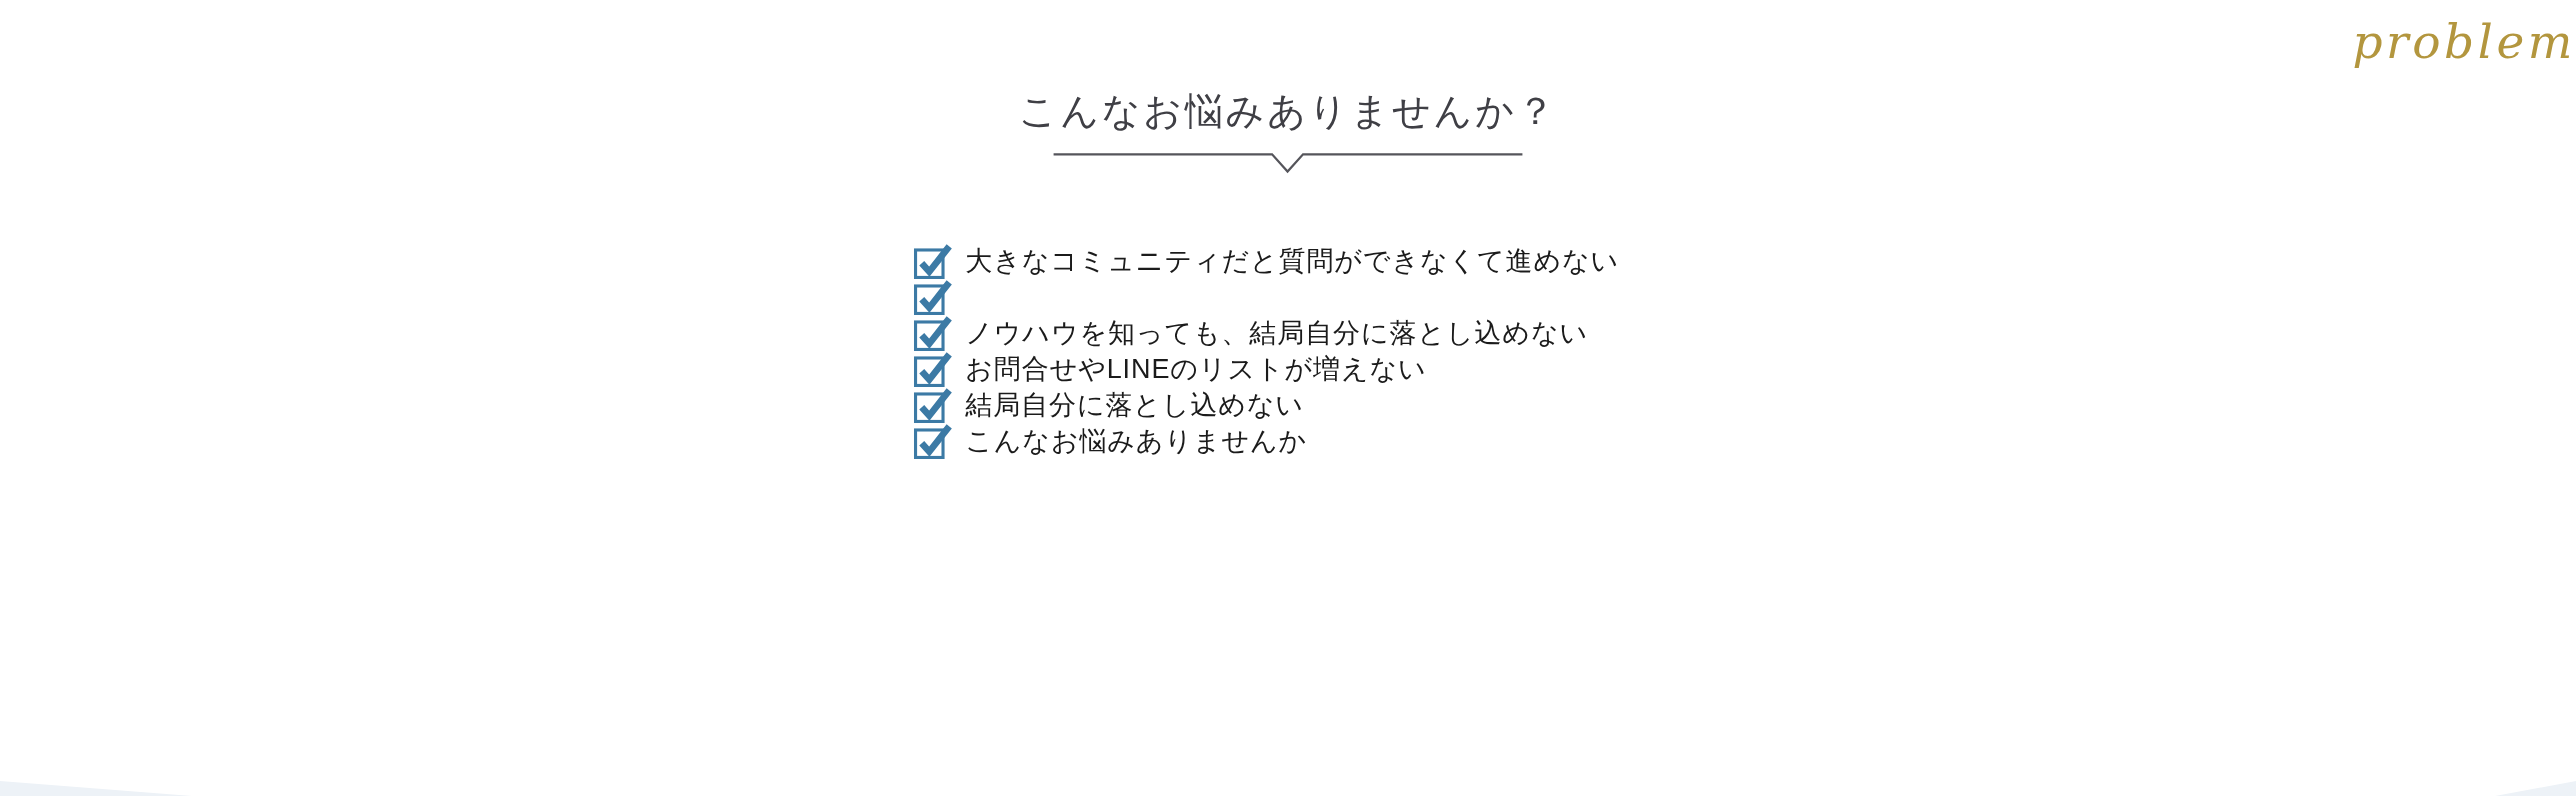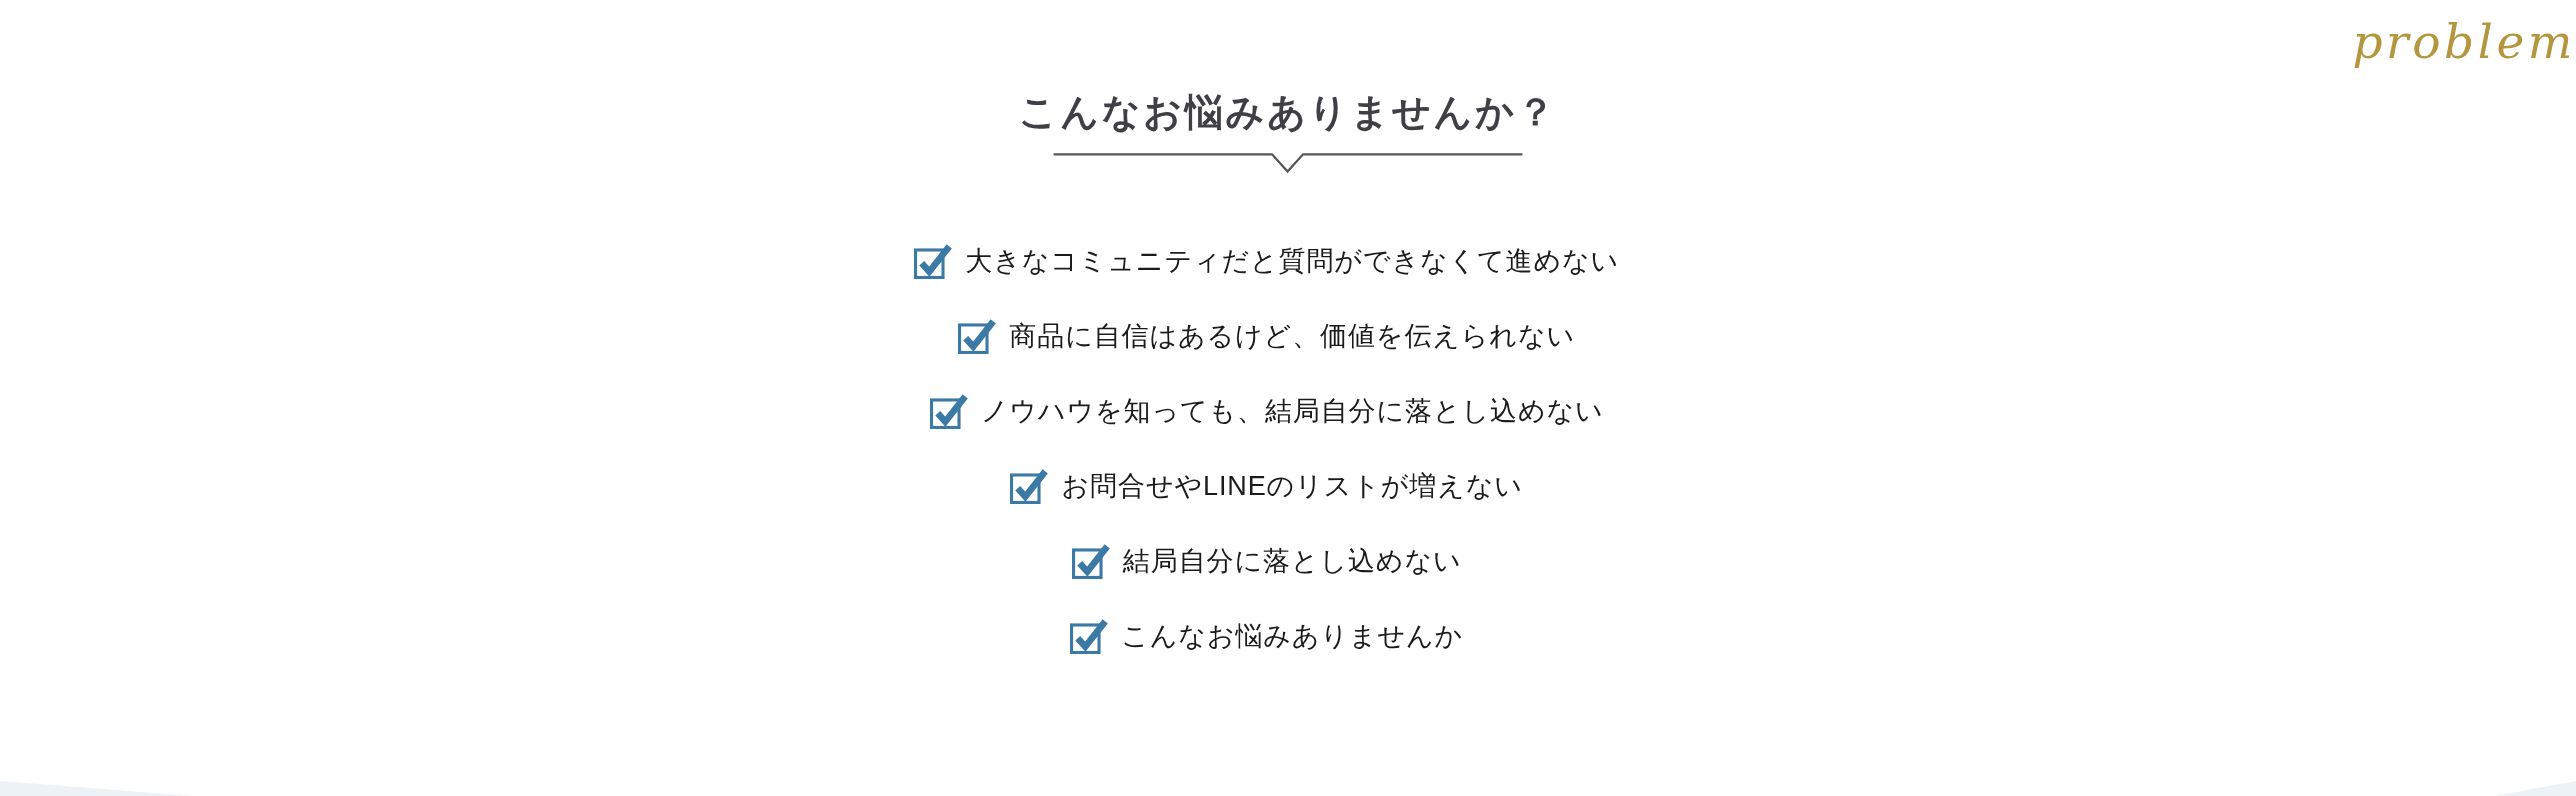--- a/index.html
+++ b/index.html
@@ -27,41 +27,41 @@
     font-family:"DejaVu Serif","Liberation Serif",serif;
     font-style:italic;
     font-size:47px;line-height:1.2;
     letter-spacing:3.6px;
     color:var(--accent-gold);
   }
   .title{
     position:absolute;top:89px;left:0;width:100%;
     text-align:center;
     font-family:"DejaVu Serif","Liberation Serif",serif;
-    font-weight:bold;
+    font-weight:normal;
     font-size:38px;line-height:1.2;
     letter-spacing:2.7px;
     color:var(--title-color);
   }
   .divider{
     position:absolute;top:153px;left:50%;
     transform:translateX(-50%);
     display:block;overflow:visible;
   }
   .divider-path{
     stroke:var(--divider-color);
     stroke-width:2.5;
     fill:none;
   }
 
   
   .checklist{
     position:absolute;left:912px;top:243px;
     list-style:none;
-    display:flex;flex-direction:column;row-gap:39px;align-items:center;
+    display:flex;flex-direction:column;
   }
   .row{
     display:flex;align-items:center;column-gap:14.3px;
     height:36px;
   }
   .checkbox{
     width:39px;height:39px;flex:0 0 39px;
     overflow:visible;display:block;
   }
   .cb-box{
@@ -115,21 +115,20 @@
         <path class="cb-check" d="M11 24 L19.5 33.5 L42 5"></path>
       </svg>
       <span class="row-text">大きなコミュニティだと質問ができなくて進めない</span>
     </li>
 
     <li class="row">
       <svg class="checkbox" viewBox="0 0 44 44" aria-hidden="true">
         <rect class="cb-box" x="4" y="9" width="31" height="31"></rect>
         <path class="cb-check" d="M11 24 L19.5 33.5 L42 5"></path>
       </svg>
-      <span class="row-text">商品に自信はあるけど、価値を伝えられない</span>
     </li>
 
     <li class="row">
       <svg class="checkbox" viewBox="0 0 44 44" aria-hidden="true">
         <rect class="cb-box" x="4" y="9" width="31" height="31"></rect>
         <path class="cb-check" d="M11 24 L19.5 33.5 L42 5"></path>
       </svg>
       <span class="row-text">ノウハウを知っても、結局自分に落とし込めない</span>
     </li>
 

